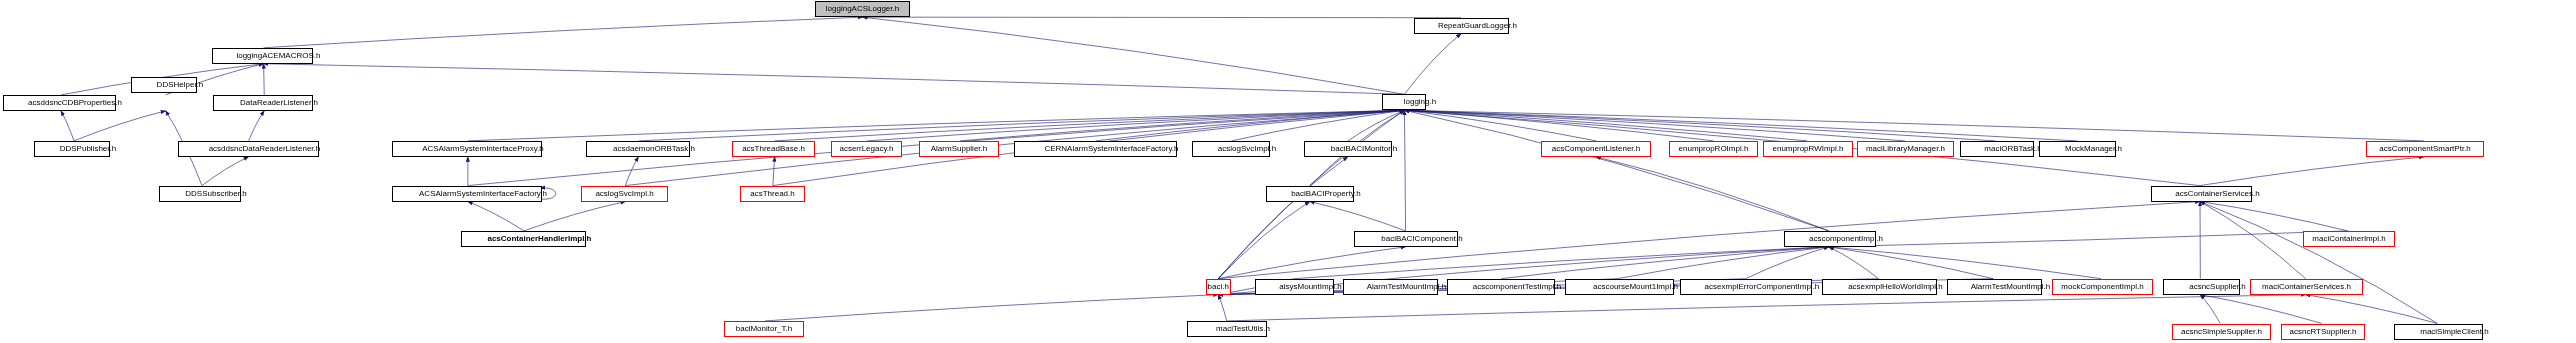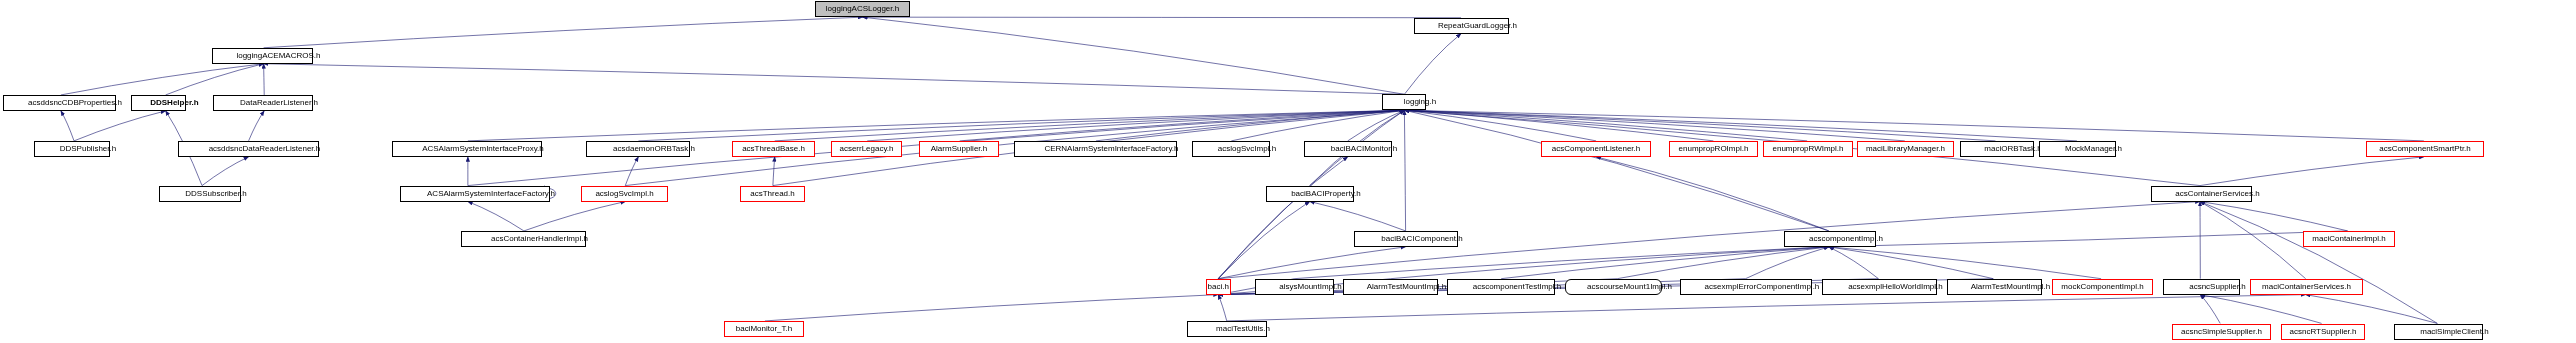--- a/index.html
+++ b/index.html
@@ -119,28 +119,28 @@
         <path d="M 3064 455 Q 2525 471.12 1986 481" fill="none" stroke="#191970" stroke-width="1" marker-end="url(#arrowhead)"></path>
         <path d="M 3251.5 455 Q 2618.75 471.12 1986 481" fill="none" stroke="#191970" stroke-width="1" marker-end="url(#arrowhead)"></path>
       </g>
   </svg>
   <div id="node-layer">
       <div class="node gray" style="left: 815px; top: 1.2px; width: 95px;">loggingACSLogger.h</div>
       <div class="node white" style="left: 1414px; top: 18px; width: 95px;">RepeatGuardLogger.h</div>
       <div class="node white" style="left: 212px; top: 48px; width: 101px;">loggingACEMACROS.h</div>
       <div class="node white" style="left: 1382px; top: 94px; width: 44px;">logging.h</div>
       <div class="node white" style="left: 2.5px; top: 95px; width: 113px;">acsddsncCDBProperties.h</div>
-      <div class="node white" style="left: 131px; top: 95px; width: 55px; font-weight: bold;">DDSHelper.h</div>
+      <div class="node white" style="left: 131px; top: 77px; width: 66px;">DDSHelper.h</div>
       <div class="node white" style="left: 213px; top: 95px; width: 100px;">DataReaderListener.h</div>
       <div class="node white" style="left: 34px; top: 141px; width: 76px;">DDSPublisher.h</div>
       <div class="node white" style="left: 178px; top: 141px; width: 141px;">acsddsncDataReaderListener.h</div>
       <div class="node white" style="left: 159px; top: 186px; width: 82px;">DDSSubscriber.h</div>
       <div class="node white" style="left: 392px; top: 141px; width: 150px;">ACSAlarmSystemInterfaceProxy.h</div>
-      <div class="node white" style="left: 392px; top: 186px; width: 150px; margin-left: 8px;">ACSAlarmSystemInterfaceFactory.h</div>
-      <div class="node white" style="left: 461px; top: 231px; width: 125px;">acsContainerHandlerImpl.h</div>
+      <div class="node white" style="left: 392px; top: 186px; width: 150px;">ACSAlarmSystemInterfaceFactory.h</div>
+      <div class="node white" style="left: 461px; top: 231px; width: 125px; font-weight: bold;">acsContainerHandlerImpl.h</div>
       <div class="node white" style="left: 586px; top: 141px; width: 104px;">acsdaemonORBTask.h</div>
       <div class="node red" style="left: 581px; top: 186px; width: 87px;">acslogSvcImpl.h</div>
       <div class="node red" style="left: 732px; top: 141px; width: 83px;">acsThreadBase.h</div>
       <div class="node red" style="left: 740px; top: 186px; width: 65px;">acsThread.h</div>
       <div class="node red" style="left: 831px; top: 141px; width: 71px;">acserrLegacy.h</div>
       <div class="node red" style="left: 919px; top: 141px; width: 80px;">AlarmSupplier.h</div>
       <div class="node white" style="left: 1014px; top: 141px; width: 163px;">CERNAlarmSystemInterfaceFactory.h</div>
       <div class="node white" style="left: 1192px; top: 141px; width: 78px;">acslogSvcImpl.h</div>
       <div class="node white" style="left: 1304px; top: 141px; width: 88px;">baciBACIMonitor.h</div>
       <div class="node white" style="left: 1266px; top: 186px; width: 88px;">baciBACIProperty.h</div>
@@ -154,21 +154,21 @@
       <div class="node red" style="left: 1857px; top: 141px; width: 97px;">maciLibraryManager.h</div>
       <div class="node white" style="left: 1960px; top: 141px; width: 74px;">maciORBTask.h</div>
       <div class="node white" style="left: 2039px; top: 141px; width: 77px;">MockManager.h</div>
       <div class="node red" style="left: 2366px; top: 141px; width: 118px;">acsComponentSmartPtr.h</div>
       <div class="node white" style="left: 1784px; top: 231px; width: 92px;">acscomponentImpl.h</div>
       <div class="node white" style="left: 2151px; top: 186px; width: 101px;">acsContainerServices.h</div>
       <div class="node red" style="left: 2303px; top: 231px; width: 92px;">maciContainerImpl.h</div>
       <div class="node white" style="left: 1255px; top: 279px; width: 79px;">alsysMountImpl.h</div>
       <div class="node white" style="left: 1343px; top: 279px; width: 95px;">AlarmTestMountImpl.h</div>
       <div class="node white" style="left: 1447px; top: 279px; width: 108px;">acscomponentTestImpl.h</div>
-      <div class="node white" style="left: 1565px; top: 279px; width: 97px; border-radius: 6px;">acscourseMount1Impl.h</div>
+      <div class="node white" style="left: 1565px; top: 279px; width: 109px;">acscourseMount1Impl.h</div>
       <div class="node white" style="left: 1680px; top: 279px; width: 132px;">acsexmplErrorComponentImpl.h</div>
       <div class="node white" style="left: 1822px; top: 279px; width: 115px;">acsexmplHelloWorldImpl.h</div>
       <div class="node white" style="left: 1947px; top: 279px; width: 95px;">AlarmTestMountImpl.h</div>
       <div class="node red" style="left: 2052px; top: 279px; width: 101px;">mockComponentImpl.h</div>
       <div class="node white" style="left: 2163px; top: 279px; width: 77px;">acsncSupplier.h</div>
       <div class="node red" style="left: 2250px; top: 279px; width: 113px;">maciContainerServices.h</div>
       <div class="node red" style="left: 2172px; top: 324px; width: 99px;">acsncSimpleSupplier.h</div>
       <div class="node red" style="left: 2281px; top: 324px; width: 84px;">acsncRTSupplier.h</div>
       <div class="node white" style="left: 2394px; top: 324px; width: 89px;">maciSimpleClient.h</div>
     </div>

